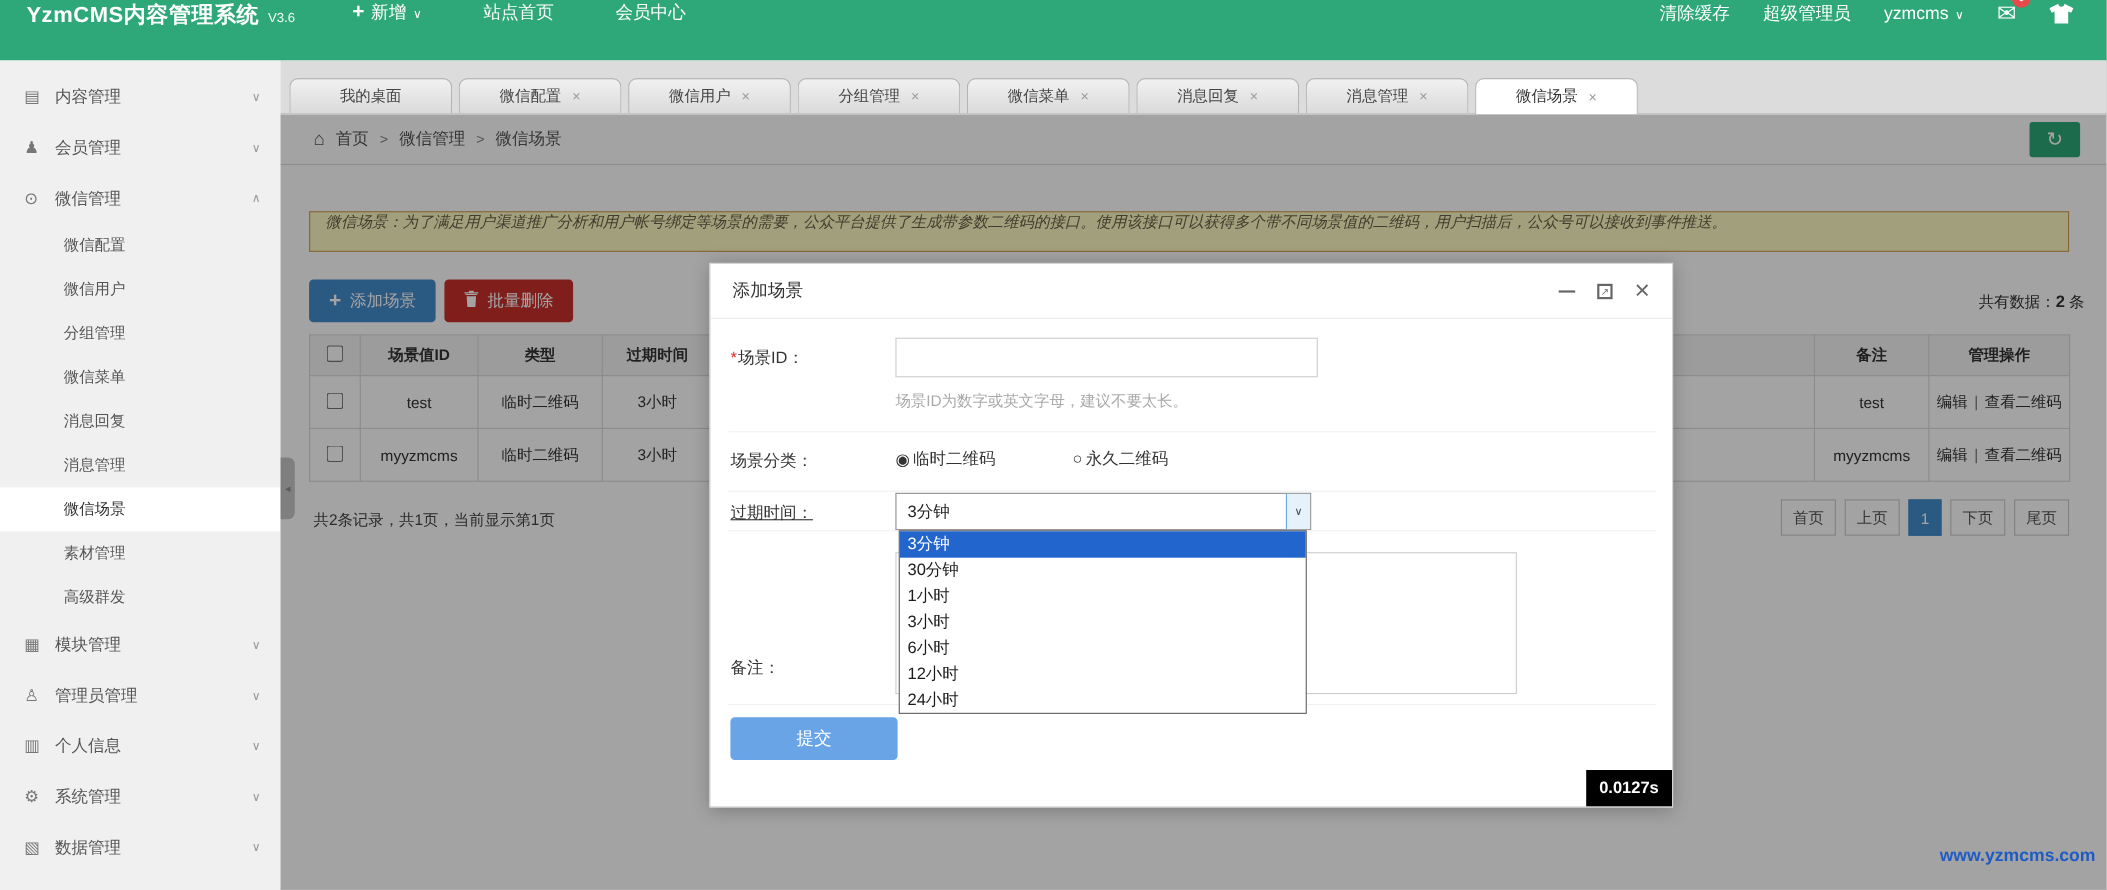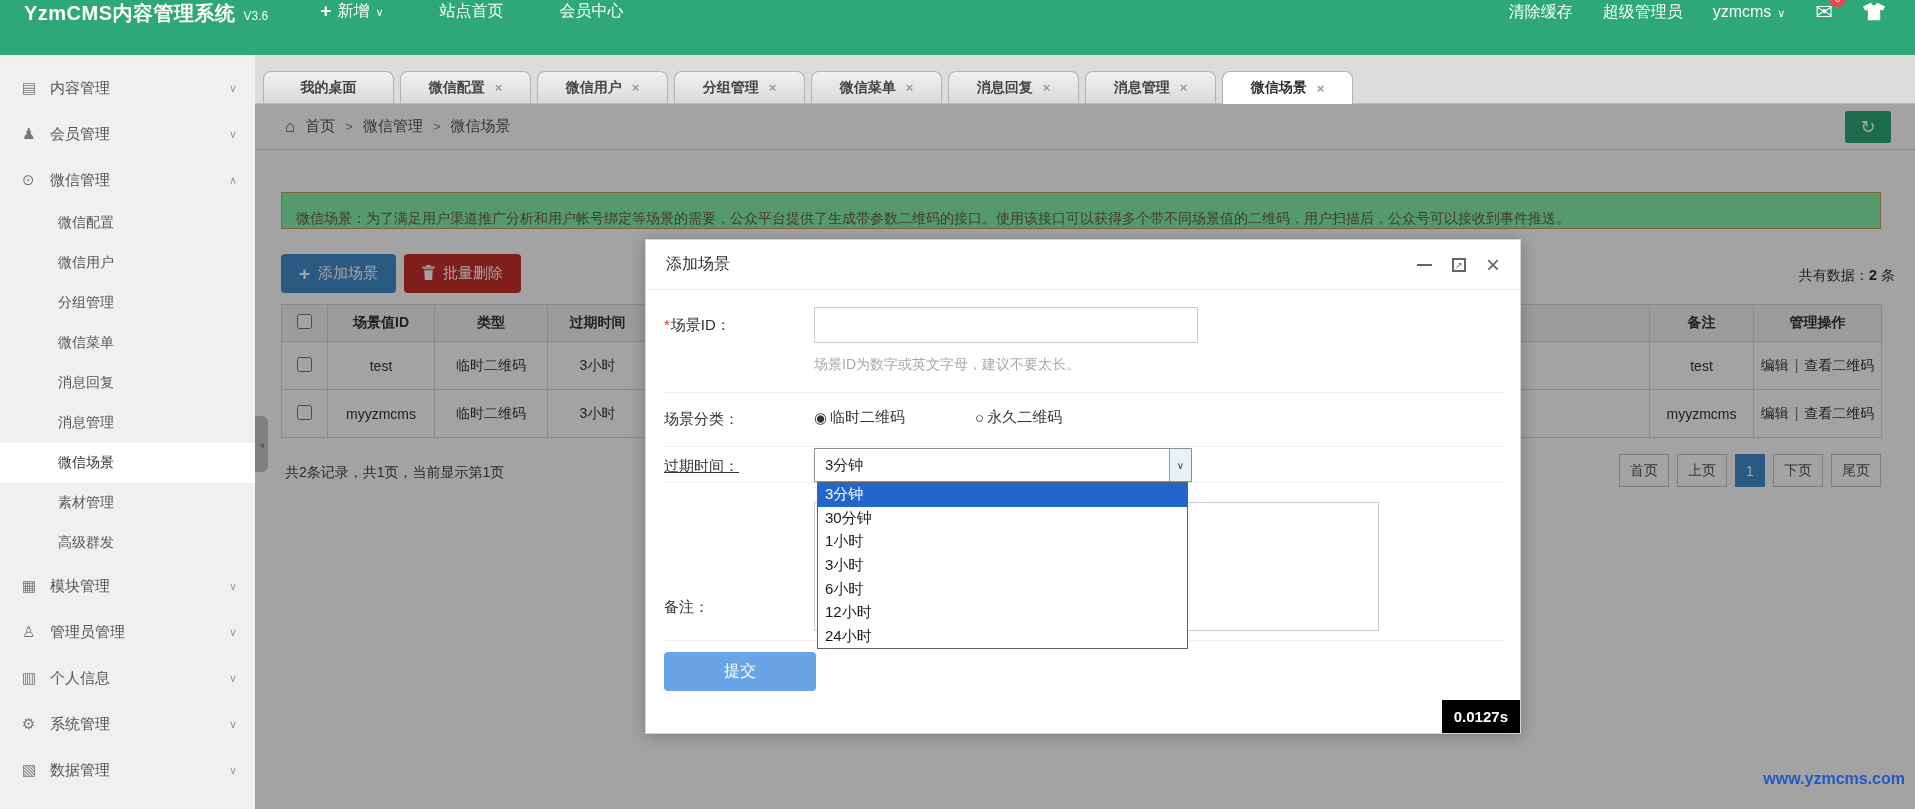--- a/index.html
+++ b/index.html
@@ -28,38 +28,38 @@
   .side-item { height:46px; display:flex; align-items:center; padding:0 18px 0 22px; font-size:15px; color:#555; cursor:pointer; }
   .side-icon { width:28px; font-size:15px; color:#777; }
   .side-label { flex:1; }
   .side-chev { font-size:11px; color:#999; }
   .side-sub .side-item { height:40px; font-size:14px; padding-left:58px; color:#555; }
   .side-sub .active { background:#fff; color:#333; }
 
   
   .tabbar { position:absolute; left:255px; top:55px; width:1660px; height:49px; background:#dcdcdc;
             border-bottom:1px solid #b9b9b9; display:flex; align-items:flex-end; padding-left:8px; }
-  .tab { width:131px; height:32px; margin-right:6px; border:1px solid #b3b3b3; border-bottom:none;
+  .tab { width:148px; height:32px; margin-right:6px; border:1px solid #b3b3b3; border-bottom:none;
          border-radius:8px 8px 0 0; background:linear-gradient(#f1f1f1,#dadada);
-         display:flex; align-items:center; justify-content:center; gap:10px; font-size:14px; color:#444; cursor:pointer;font-weight:bold; }
+         display:flex; align-items:center; justify-content:center; gap:10px; font-size:14px; color:#444; cursor:pointer; }
   .tab .x { color:#9a9a9a; font-size:13px; }
   .tab.active { background:#fff; margin-bottom:-1px; height:33px; color:#333; }
 
   
   .frame { position:absolute; left:255px; top:104px; width:1660px; height:705px; background:#fff; }
   .crumb-row { position:absolute; left:0; top:0; width:1660px; height:46px; background:#fff;
                border-bottom:1px solid #dcdcdc; display:flex; align-items:center; padding-left:30px;
                font-size:15px; color:#555; gap:10px; }
   .crumb-row .home-ic { font-size:17px; color:#555; }
   .crumb-sep { color:#888; font-size:13px; }
   .refresh-btn { position:absolute; right:24px; top:7px; width:46px; height:32px; background:var(--accent,#2EA879);
                  border-radius:3px; color:#fff; font-size:18px; display:flex; align-items:center; justify-content:center; cursor:pointer; }
 
-  .banner { position:absolute; left:26px; top:88px; width:1600px; height:37px; background:#86efac;
-            border:1px solid #cf9e57; display:flex; align-items:flex-end; padding:0 14px; font-size:14px; color:#69604a; }
+  .banner { position:absolute; left:26px; top:88px; width:1600px; height:37px; background:#fef9c3;
+            border:1px solid #cf9e57; display:flex; align-items:flex-start; padding:0 14px; font-size:14px; color:#69604a;font-style:italic; }
 
   .toolbar { position:absolute; left:26px; top:150px; display:flex; gap:8px; }
   .btn { height:39px; border-radius:4px; color:#fff; font-size:15px; display:flex; align-items:center;
          justify-content:center; gap:8px; padding:0 18px; cursor:pointer; border:none; }
   .btn-add { background:var(--blue,#428bca); }
   .btn-del { background:var(--red,#c9302c); }
   .total-info { position:absolute; right:20px; top:162px; font-size:14px; color:#333; }
   .total-info b { font-size:15px; }
 
   

